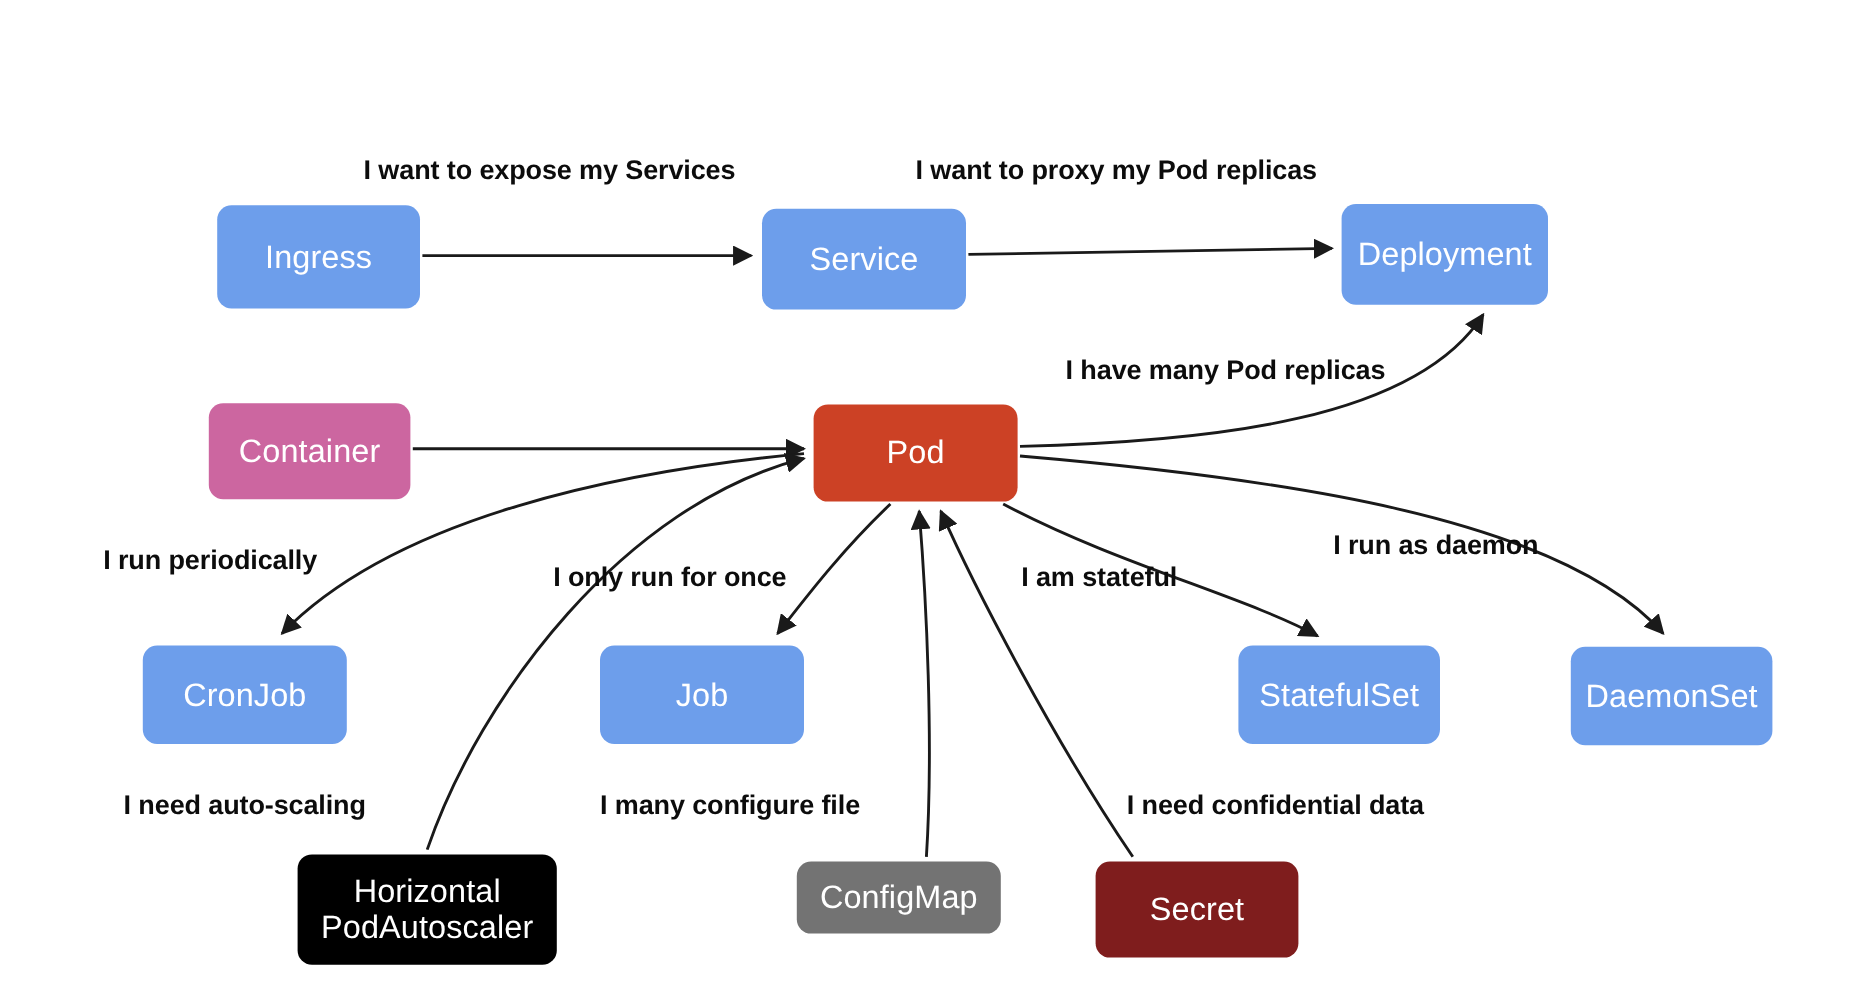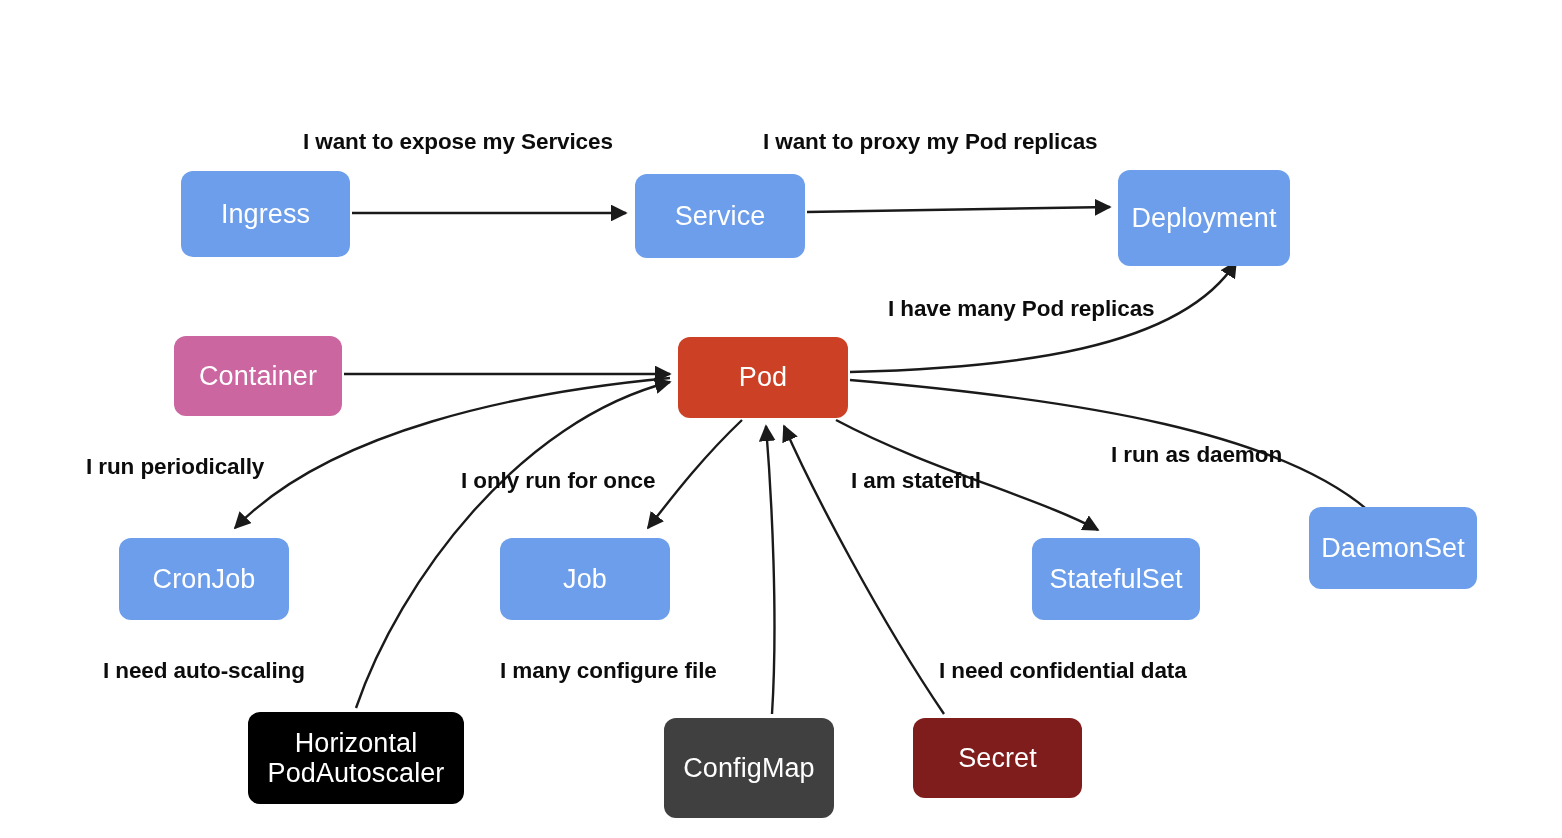--- a/index.html
+++ b/index.html
@@ -92,46 +92,46 @@
       <path d="M 944 714 C 880 620, 812 490, 784 426" marker-end="url(#arrow)"></path>
     </g>
   </svg>
 
   <div class="node" style="left:181px; top:171px; width:169px; height:86px; background:#6d9eeb;">
     <span class="node-label">Ingress</span>
   </div>
   <div class="node" style="left:635px; top:174px; width:170px; height:84px; background:#6d9eeb;">
     <span class="node-label">Service</span>
   </div>
-  <div class="node" style="left:1118px; top:170px; width:172px; height:96px; background:#6d9eeb;">
+  <div class="node" style="left:1118px; top:170px; width:172px; height:84px; background:#6d9eeb;">
     <span class="node-label">Deployment</span>
   </div>
   <div class="node" style="left:174px; top:336px; width:168px; height:80px; background:#cc66a0;">
     <span class="node-label">Container</span>
   </div>
   <div class="node" style="left:678px; top:337px; width:170px; height:81px; background:#cc4125;">
     <span class="node-label">Pod</span>
   </div>
   <div class="node" style="left:500px; top:538px; width:170px; height:82px; background:#6d9eeb;">
     <span class="node-label">Job</span>
   </div>
   <div class="node" style="left:119px; top:538px; width:170px; height:82px; background:#6d9eeb;">
     <span class="node-label">CronJob</span>
   </div>
   <div class="node" style="left:1032px; top:538px; width:168px; height:82px; background:#6d9eeb;">
     <span class="node-label">StatefulSet</span>
   </div>
-  <div class="node" style="left:1309px; top:507px; width:168px; height:82px; background:#6d9eeb;">
+  <div class="node" style="left:1309px; top:539px; width:168px; height:82px; background:#6d9eeb;">
     <span class="node-label">DaemonSet</span>
   </div>
   <div class="node" style="left:248px; top:712px; width:216px; height:92px; background:#000000;">
     <span class="node-label">Horizontal
 PodAutoscaler</span>
   </div>
-  <div class="node" style="left:664px; top:718px; width:170px; height:100px; background:#404040;">
+  <div class="node" style="left:664px; top:718px; width:170px; height:60px; background:#737373;">
     <span class="node-label">ConfigMap</span>
   </div>
   <div class="node" style="left:913px; top:718px; width:169px; height:80px; background:#7f1d1d;">
     <span class="node-label">Secret</span>
   </div>
 
   <div class="edge-label" style="left:303px; top:129px;">I want to expose my Services</div>
   <div class="edge-label" style="left:763px; top:129px;">I want to proxy my Pod replicas</div>
   <div class="edge-label" style="left:888px; top:296px;">I have many Pod replicas</div>
   <div class="edge-label" style="left:86px; top:454px;">I run periodically</div>

